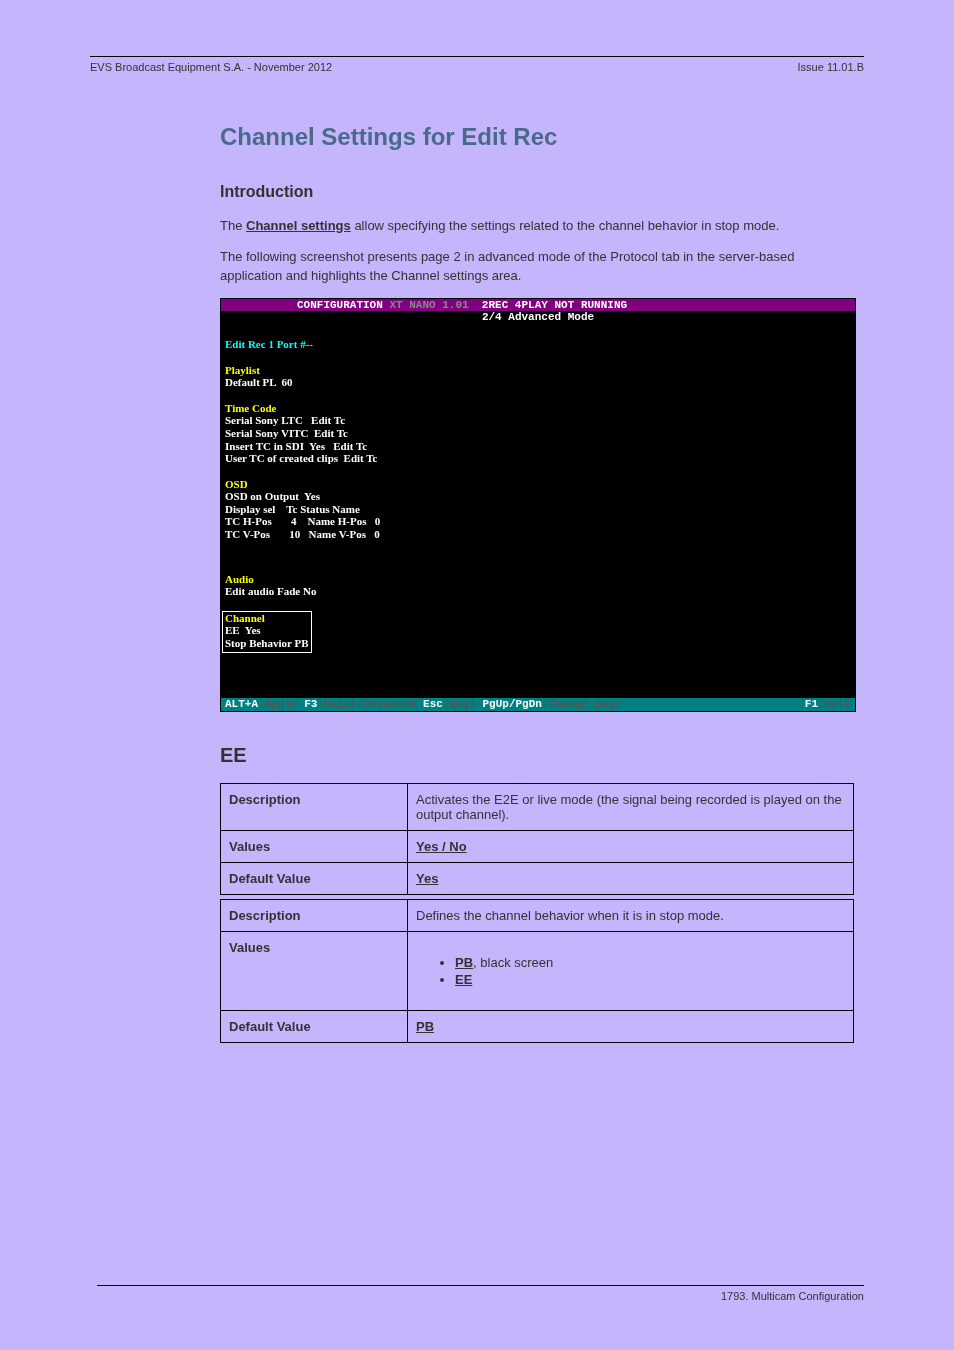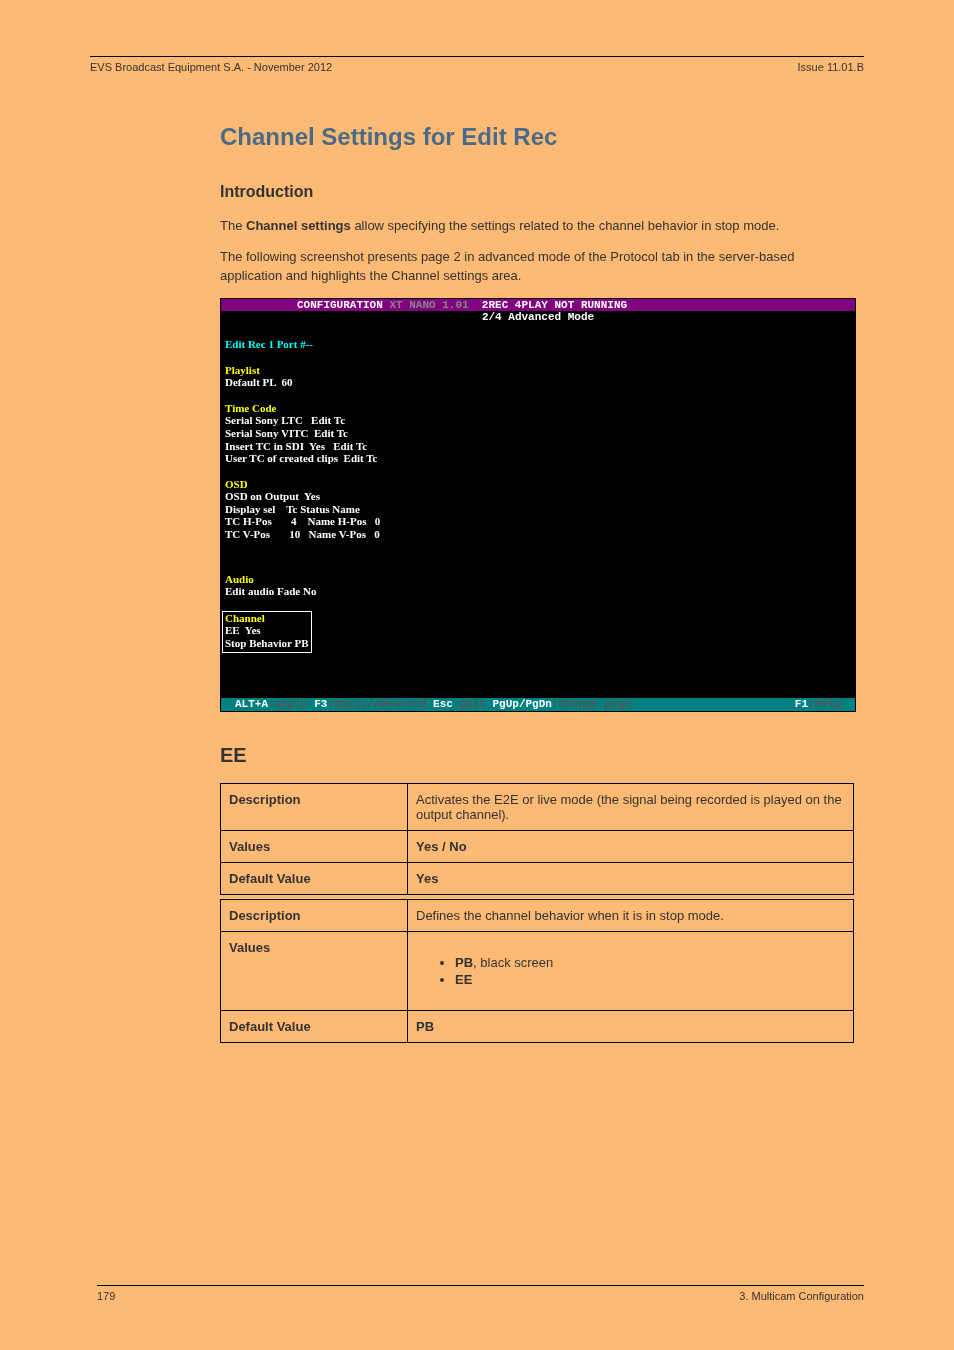--- a/index.html
+++ b/index.html
@@ -8,21 +8,21 @@
     color: #333;
     margin: 0;
     background: #fff;
   }
   .page {
     width: 954px;
     min-height: 1350px;
     padding: 56px 90px 40px 90px;
     box-sizing: border-box;
     position: relative;
-    background: #fdba74;
+    background: #c4b5fd;
   }
   .top-rule {
     border-top: 1px solid #000;
     margin-bottom: 4px;
   }
   .header-row {
     display: flex;
     justify-content: space-between;
     font-size: 11px;
     color: #333;
@@ -48,21 +48,21 @@
     color: #333;
     font-size: 20px;
     font-weight: bold;
     margin: 32px 0 16px 0;
   }
   p {
     font-size: 13px;
     line-height: 1.45;
     margin: 0 0 12px 0;
   }
-  .bold { font-weight: bold; }
+  .bold { font-weight: bold; text-decoration: underline; }
   .screenshot {
     font-family: "Courier New", monospace;
     font-size: 11px;
     line-height: 1.15;
     color: #fff;
     background: #000;
     width: 100%;
     border: 1px solid #000;
     margin-bottom: 28px;
     font-weight: bold;
@@ -100,21 +100,21 @@
   .ss-box {
     display: flex;
     gap: 32px;
     white-space: pre;
     flex-direction: column;
   }
   .ss-col { flex: 0 0 auto; }
   .ss-foot {
     background: #008080;
     color: #fff;
-    padding: 0 14px;
+    padding: 0 4px;
     white-space: pre;
   }
   .ss-foot .g { color: #555; }
   .ss-foot .r { float: right; }
 
   table.desc {
     border-collapse: collapse;
     width: 100%;
     margin-bottom: 4px;
   }
@@ -136,21 +136,21 @@
     margin: 2px 0;
   }
   .footer {
     position: absolute;
     left: 97px;
     right: 90px;
     bottom: 48px;
     border-top: 1px solid #000;
     font-size: 11px;
     display: flex;
-    justify-content: space-between;
+    justify-content: flex-end;
     padding-top: 4px;
   }
   .channel-box {
     border: 1px solid #fff;
     display: inline-block;
     padding: 0 2px 2px 2px;
     margin-left: -3px;
   }
 </style>
 </head>

